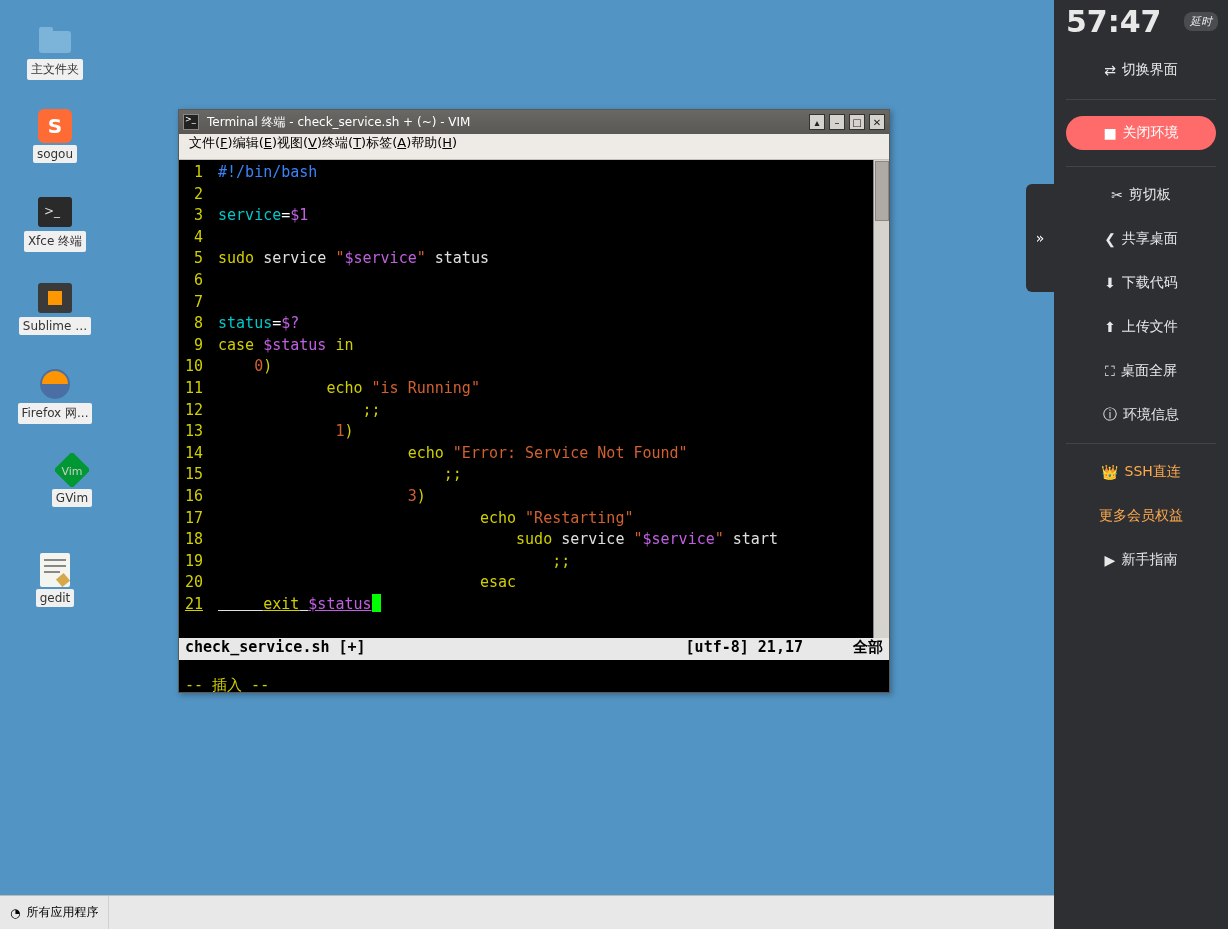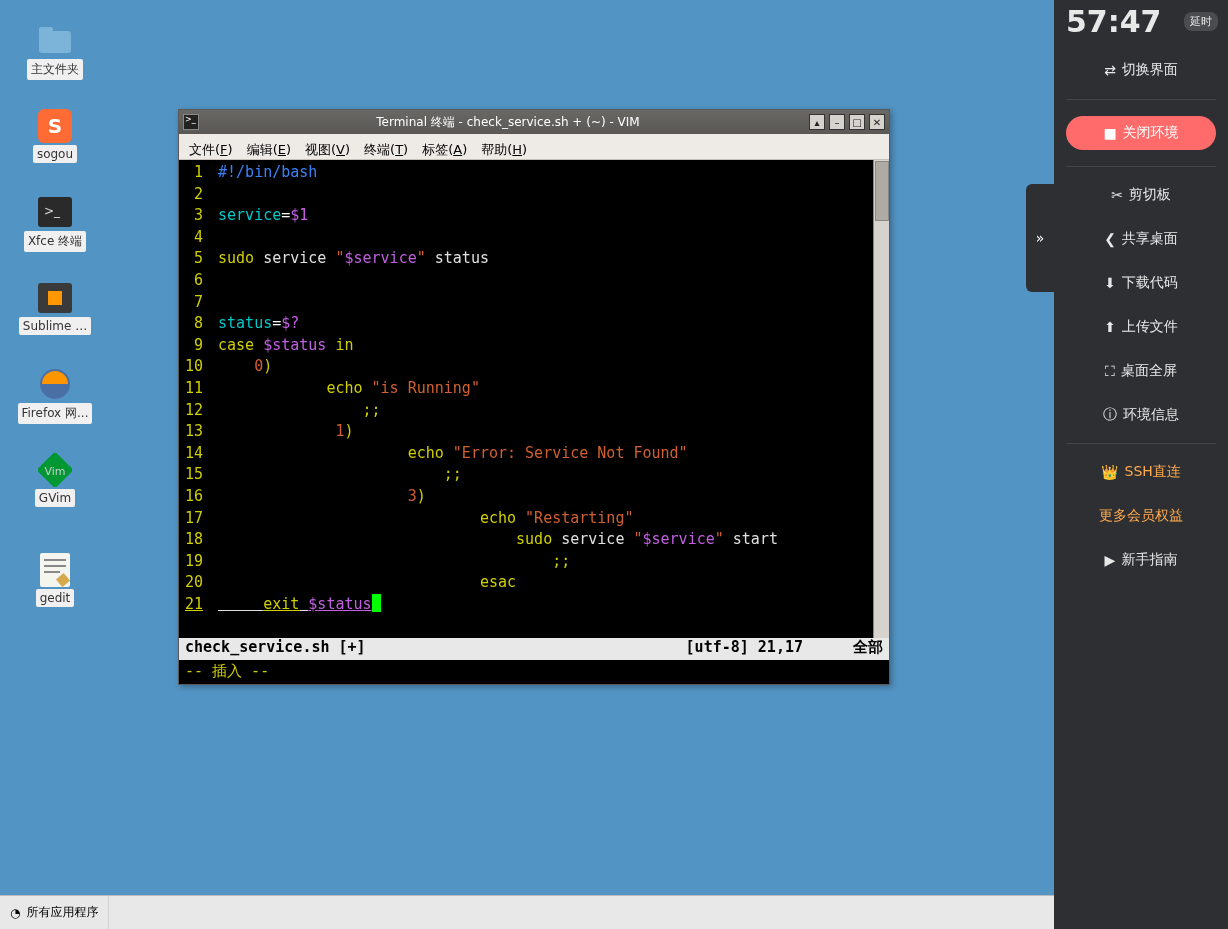--- a/index.html
+++ b/index.html
@@ -61,21 +61,21 @@
   background:#2d2f33;
   color:#e8e8e8;
   font-size:14px;
   display:flex; flex-direction:column;
 }
 .sb-timer {
   display:flex; align-items:center; justify-content:space-between;
   padding:4px 10px 8px 12px;
 }
 .sb-time { font-size:30px; font-weight:700; }
-.sb-delay { font-size:11px; background:#4a4c50; padding:2px 6px; border-radius:8px; }
+.sb-delay { font-size:11px; background:#4a4c50; padding:2px 6px; border-radius:8px;font-style:italic; }
 .sb-row {
   display:flex; align-items:center; justify-content:center;
   gap:6px;
   height:46px;
   cursor:pointer;
 }
 .sb-divider { height:1px; background:#444; margin:6px 12px; }
 .sb-close-btn {
   margin:10px 12px;
   background:#ff6b6b;
@@ -115,28 +115,27 @@
 }
 .win-titlebar {
   height:24px;
   background:linear-gradient(#6a6865,#5a5854);
   display:flex; align-items:center;
   color:#fff; font-size:12px;
   padding:0 4px;
 }
 .win-titlebar .ti-icon { width:16px;height:16px;background:#222;border:1px solid #888;margin-right:8px; position:relative; }
 .win-titlebar .ti-icon::after{content:">_"; color:#fff; font-size:8px; position:absolute; left:1px; top:0;}
-.win-titlebar .title { flex:1; text-align:center; }
+.win-titlebar .title { flex:1; }
 .win-btns { display:flex; gap:4px; }
 .win-btns .wb { width:16px;height:16px;background:#d6d2ce;border:1px solid #333;display:flex;align-items:center;justify-content:center;font-size:10px;color:#222;cursor:pointer;}
 .win-menubar {
   height:26px;
   background:#eeeae6;
-  display:flex; align-items:flex-end;
-  gap:14px;
+  display:flex; align-items:flex-start;
   padding:0 10px;
   font-size:13px;
   border-bottom:1px solid #c6c0ba;
 }
 .win-menubar span{cursor:pointer;}
 .win-menubar u{text-decoration:underline;}
 .terminal {
   position:relative;
   background:#000;
   height:478px;
@@ -173,21 +172,21 @@
   display:flex;
   padding:0 6px;
   font-weight:bold;
 }
 .term-status .sp{flex:1;}
 .term-insert {
   background:#000; color:#d0cf00;
   font-family:"DejaVu Sans Mono",monospace;
   font-size:15px;
   height:24px;
-  padding:2px 6px;
+  padding:16px 6px;
 }
 </style>
 </head>
 <body>
 
 <div class="desktop" id="desktop">
     <div class="desktop-icon" style="left: 16px; top: 22px;">
       <div class="icon-box">
         <svg width="36" height="30">
           <rect x="2" y="6" width="32" height="22" rx="3" fill="#7bb3d9"></rect>
@@ -225,21 +224,21 @@
     </div>
     <div class="desktop-icon" style="left: 16px; top: 366px;">
       <div class="icon-box">
         <svg width="34" height="34">
           <circle cx="17" cy="17" r="15" fill="#4a6fa5"></circle>
           <path d="M4 17 A13 13 0 0 1 30 17" fill="#ff9500"></path>
         </svg>
       </div>
       <div class="label">Firefox 网...</div>
     </div>
-    <div class="desktop-icon" style="left: 16px; top: 452px;">
+    <div class="desktop-icon" style="left: 33px; top: 452px;">
       <div class="icon-box">
         <svg width="34" height="34">
           <rect x="4" y="4" width="26" height="26" fill="#019833" transform="rotate(45 17 17)"></rect>
           <text x="17" y="22" text-anchor="middle" fill="#ccc" font-size="11">Vim</text>
         </svg>
       </div>
       <div class="label">GVim</div>
     </div>
     <div class="desktop-icon" style="left: 16px; top: 552px;">
       <div class="icon-box">

